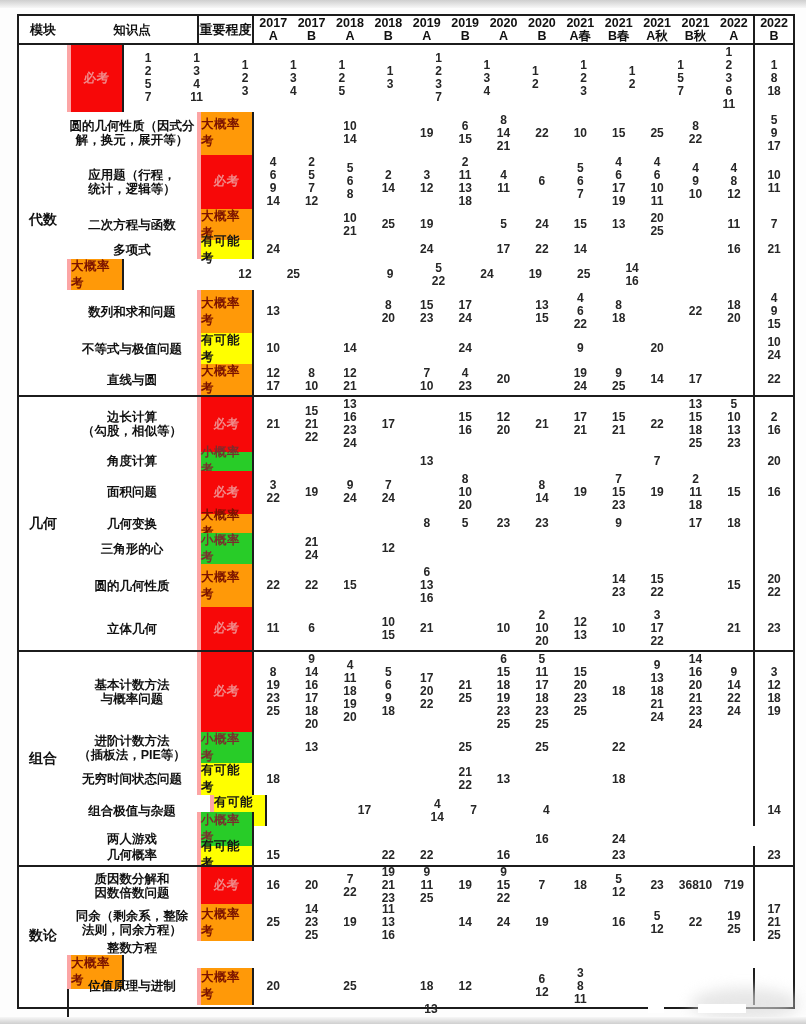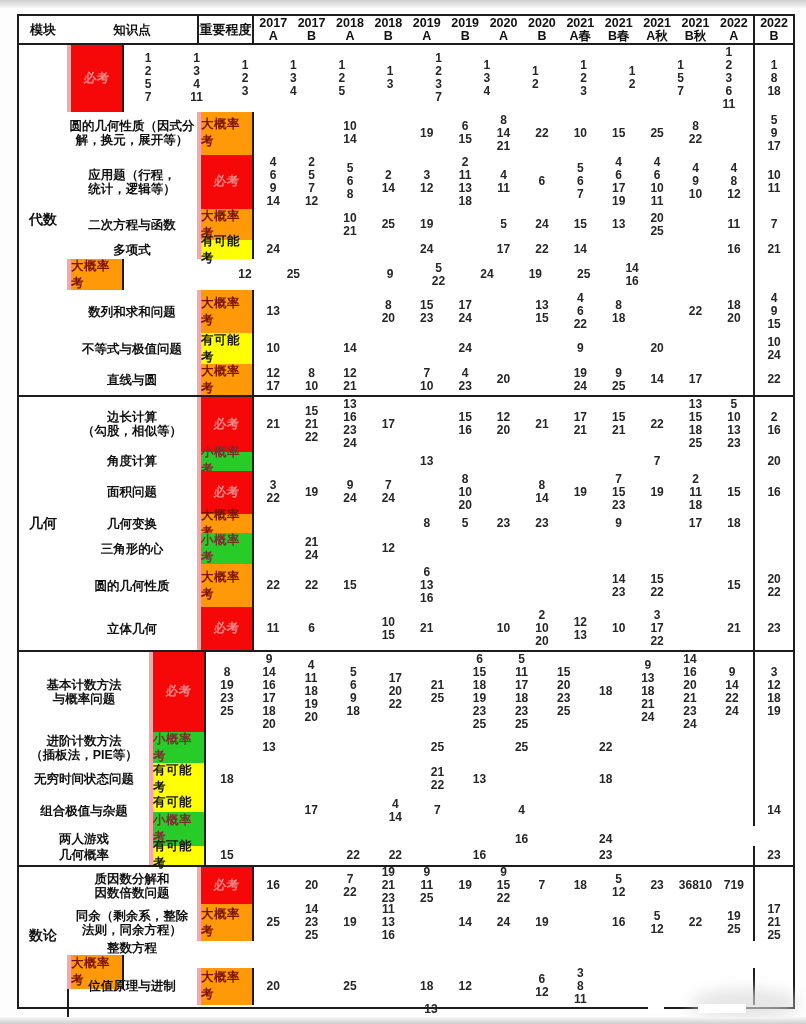--- a/index.html
+++ b/index.html
@@ -832,20 +832,21 @@
             <div class="num">
               <div>21</div>
             </div>
             <div class="num last">
               <div>23</div>
             </div>
           </div>
         </div>
       </div>
       <div class="section sec2 bt">
+        <div class="modcell">组合</div>
         <div class="rows">
           <div class="row" style="flex-grow: 6.6;">
             <div class="topic">基本计数方法
 与概率问题</div>
             <div class="imp" style="background: rgb(247, 8, 8); color: rgb(240, 138, 138);">必考</div>
             <div class="num">
               <div>8</div>
               <div>19</div>
               <div>23</div>
               <div>25</div>
@@ -980,21 +981,21 @@
             <div class="num"></div>
             <div class="num"></div>
             <div class="num">
               <div>18</div>
             </div>
             <div class="num"></div>
             <div class="num"></div>
             <div class="num"></div>
             <div class="num last"></div>
           </div>
-          <div class="row" style="flex-grow: 2.6;">
+          <div class="row" style="flex-grow: 2.6; gap: 13px;">
             <div class="topic">组合极值与杂题</div>
             <div class="imp" style="background: rgb(255, 255, 0); color: rgb(20, 20, 20);">有可能考</div>
             <div class="num"></div>
             <div class="num"></div>
             <div class="num">
               <div>17</div>
             </div>
             <div class="num"></div>
             <div class="num">
               <div>4</div>

